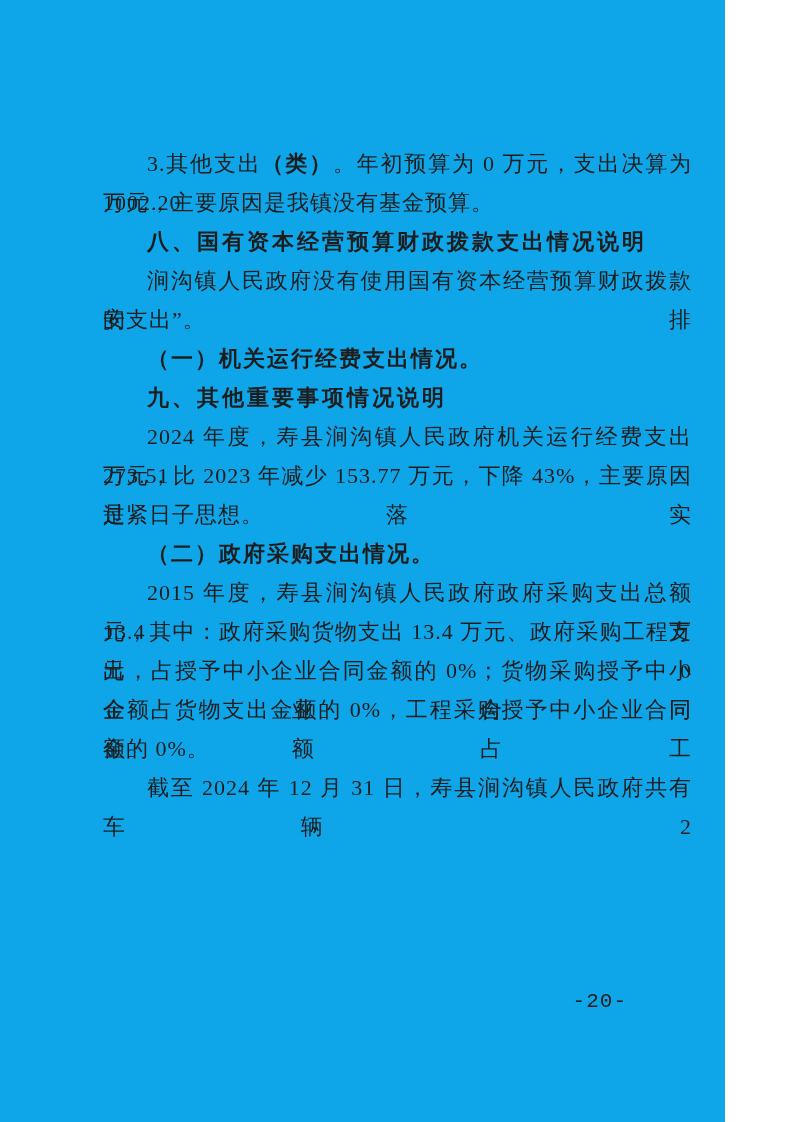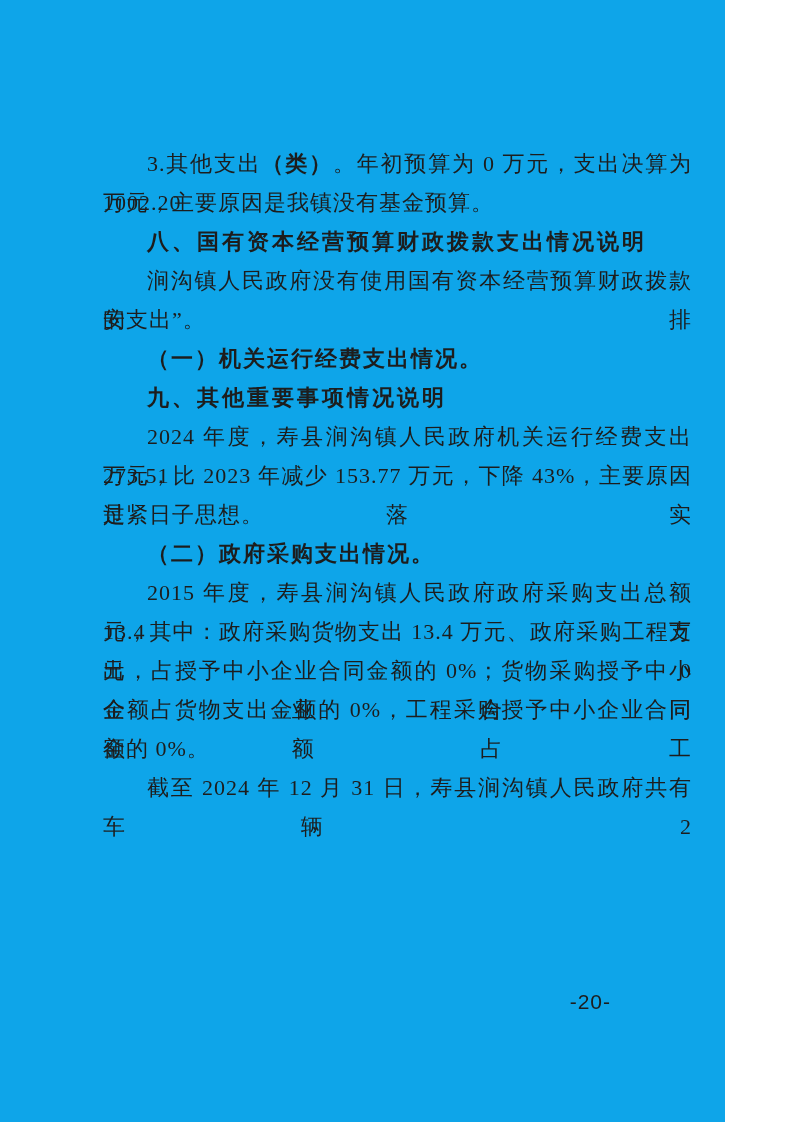--- a/index.html
+++ b/index.html
@@ -46,25 +46,25 @@
     font-family: "Liberation Serif", "DejaVu Serif", serif;
     font-weight: bold;
     letter-spacing: 2px;
   }
   .bold {
     font-weight: bold;
   }
   .page-number {
     position: absolute;
     top: 990px;
-    right: 114px;
+    right: 98px;
     font-size: 21px;
     line-height: 24px;
     letter-spacing: 1px;
-    font-family: Liberation Sans, sans-serif;
+    font-family: Liberation Mono, monospace;
     color: #1d1d1d;
   }
 </style>
 </head>
 <body>
 
 <div class="page">
   <div class="content">
 
     <div class="line indent justify"><span>3.其他支出</span><span class="bold">（类）</span><span>。年初预算为 0 万元，支出决算为 1002.20</span></div>

